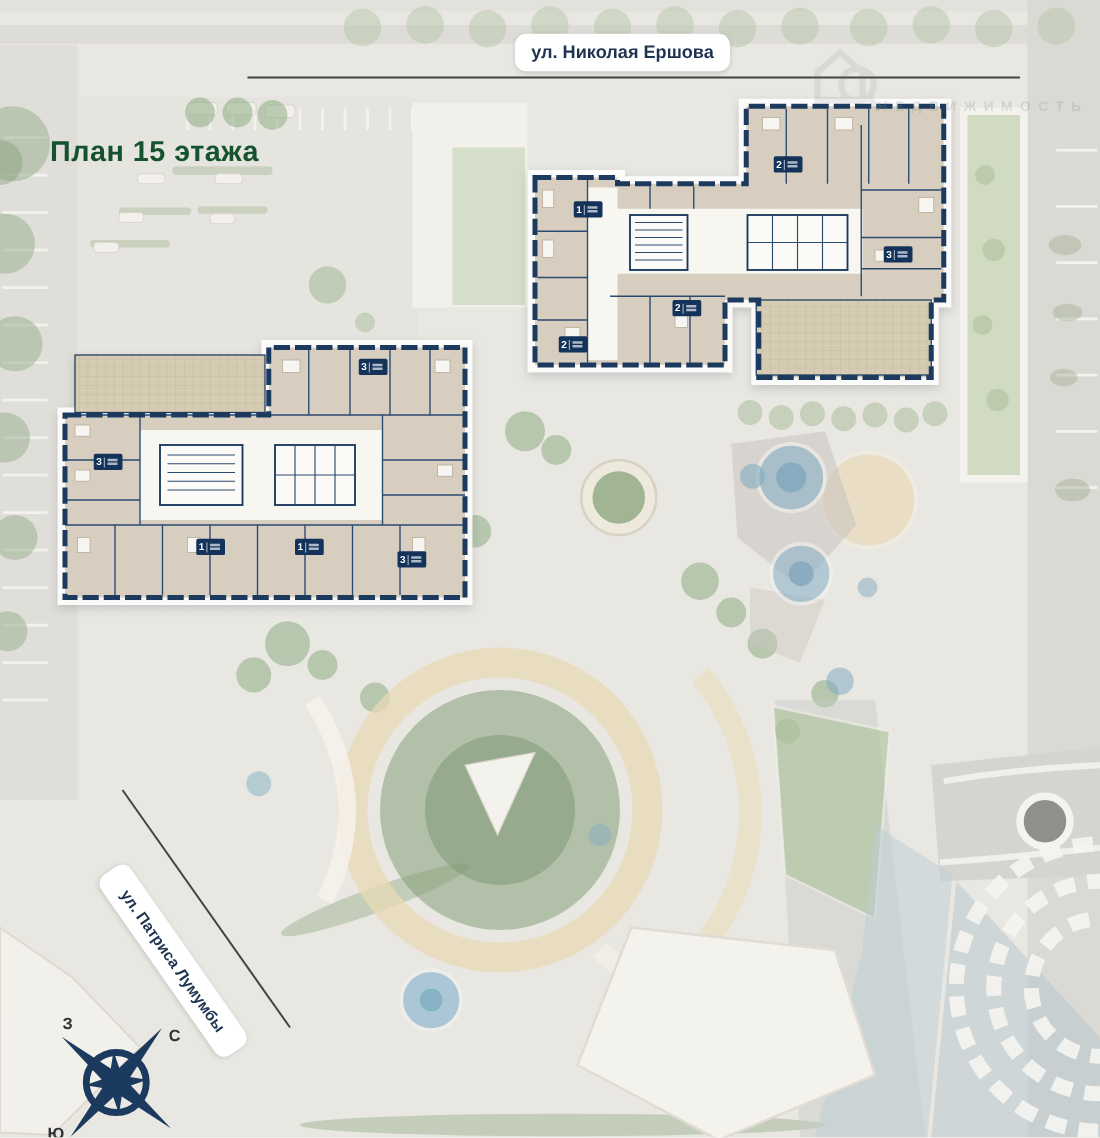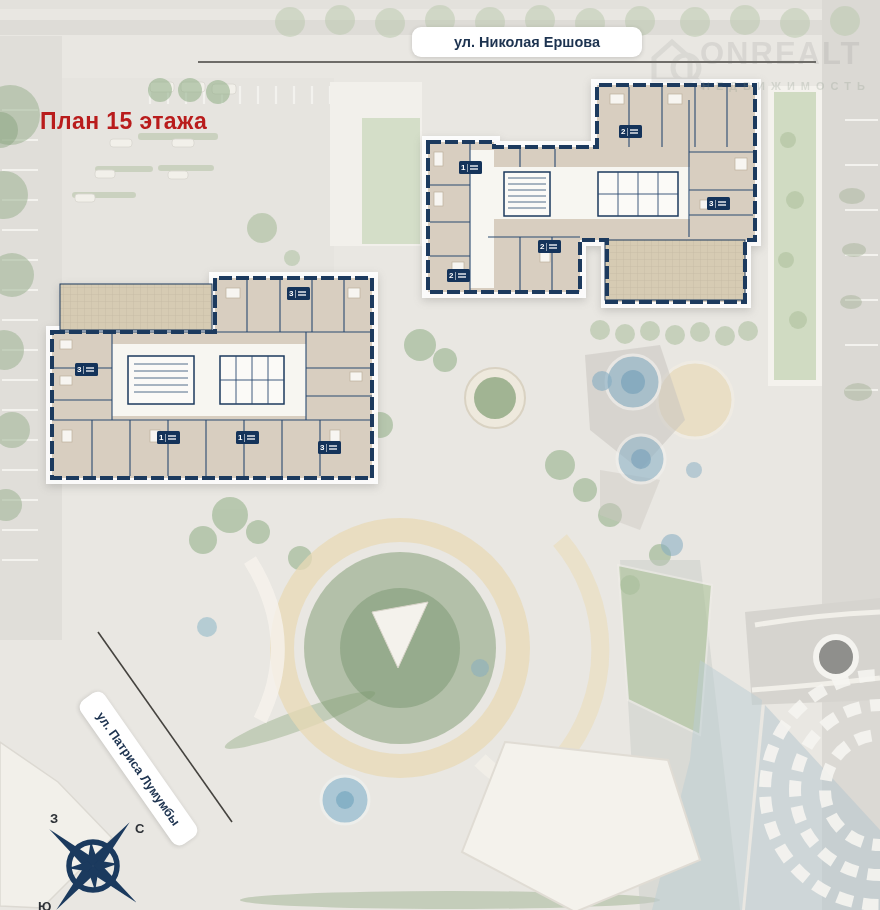--- a/index.html
+++ b/index.html
@@ -2,25 +2,25 @@
 <html><head>
 <meta charset="utf-8">
 <style>
   html,body{margin:0;padding:0;}
   body{font-family:"Liberation Sans",sans-serif;}
   #stage{position:relative;width:880px;height:910px;background:#e9e7e2;overflow:hidden;}
   #stage svg{position:absolute;left:0;top:0;overflow:visible;}
 
   .pill{position:absolute;background:#ffffff;border-radius:9px;display:flex;align-items:center;justify-content:center;
         box-shadow:0 1px 4px rgba(40,40,40,.18);color:#1d3350;font-weight:bold;}
-  #street-pill-top{left:412px;top:27px;width:230px;height:30px;font-size:14.5px;}
+  #street-pill-top{left:412px;top:27px;width:172px;height:30px;font-size:14.5px;}
   #street-pill-left{left:88px;top:682px;width:176px;height:29px;font-size:12.5px;
         transform:rotate(55deg);transform-origin:left center;}
 
-  #page-title{position:absolute;left:40px;top:108px;font-size:23px;font-weight:800;color:#b91c1c;letter-spacing:.4px;}
+  #page-title{position:absolute;left:40px;top:108px;font-size:23px;font-weight:800;color:#14532d;letter-spacing:.4px;}
 
   #watermark{position:absolute;left:640px;top:28px;width:240px;height:80px;pointer-events:none;}
   #wm-brand{position:absolute;left:60px;top:8px;font-size:31px;font-weight:800;letter-spacing:2px;color:#6d6d6d;opacity:.13;white-space:nowrap;width:180px;overflow:hidden;}
   #wm-sub{position:absolute;left:62px;top:52px;font-size:11px;font-weight:700;letter-spacing:6px;color:#7d8d7d;opacity:.22;white-space:nowrap;width:204px;overflow:hidden;}
 
   #plans-svg{filter:drop-shadow(0 3px 4px rgba(70,70,70,.22));}
 
   .badge{position:absolute;height:13px;min-width:23px;background:#14335a;border-radius:1.5px;
          display:flex;align-items:center;padding:0 2px;gap:2px;box-sizing:border-box;cursor:pointer;}
   .badge .num{color:#fff;font-size:8px;font-weight:bold;line-height:1;}
@@ -367,21 +367,20 @@
   </div>
 
   <div id="watermark">
     <svg width="240" height="80">
       <g stroke="#777777" stroke-width="5" fill="none" opacity="0.12">
         <path d="M14,52 V30 L32,14 L50,30 V52 Z"></path>
         <circle cx="46" cy="40" r="13"></circle>
         <line x1="55" y1="50" x2="64" y2="60"></line>
       </g>
     </svg>
-    <div id="wm-brand">ONREALT</div>
     <div id="wm-sub">НЕДВИЖИМОСТЬ</div>
   </div>
 
   <svg width="150" height="120" style="left:18px;top:793px;">
     <g transform="rotate(40 75 73)" fill="#1b3a5e">
       <polygon points="75,16 81,65 75,73 69,65"></polygon>
       <polygon points="75,130 81,81 75,73 69,81"></polygon>
       <polygon points="18,73 67,79 75,73 67,67"></polygon>
       <polygon points="132,73 83,79 75,73 83,67"></polygon>
     </g>

